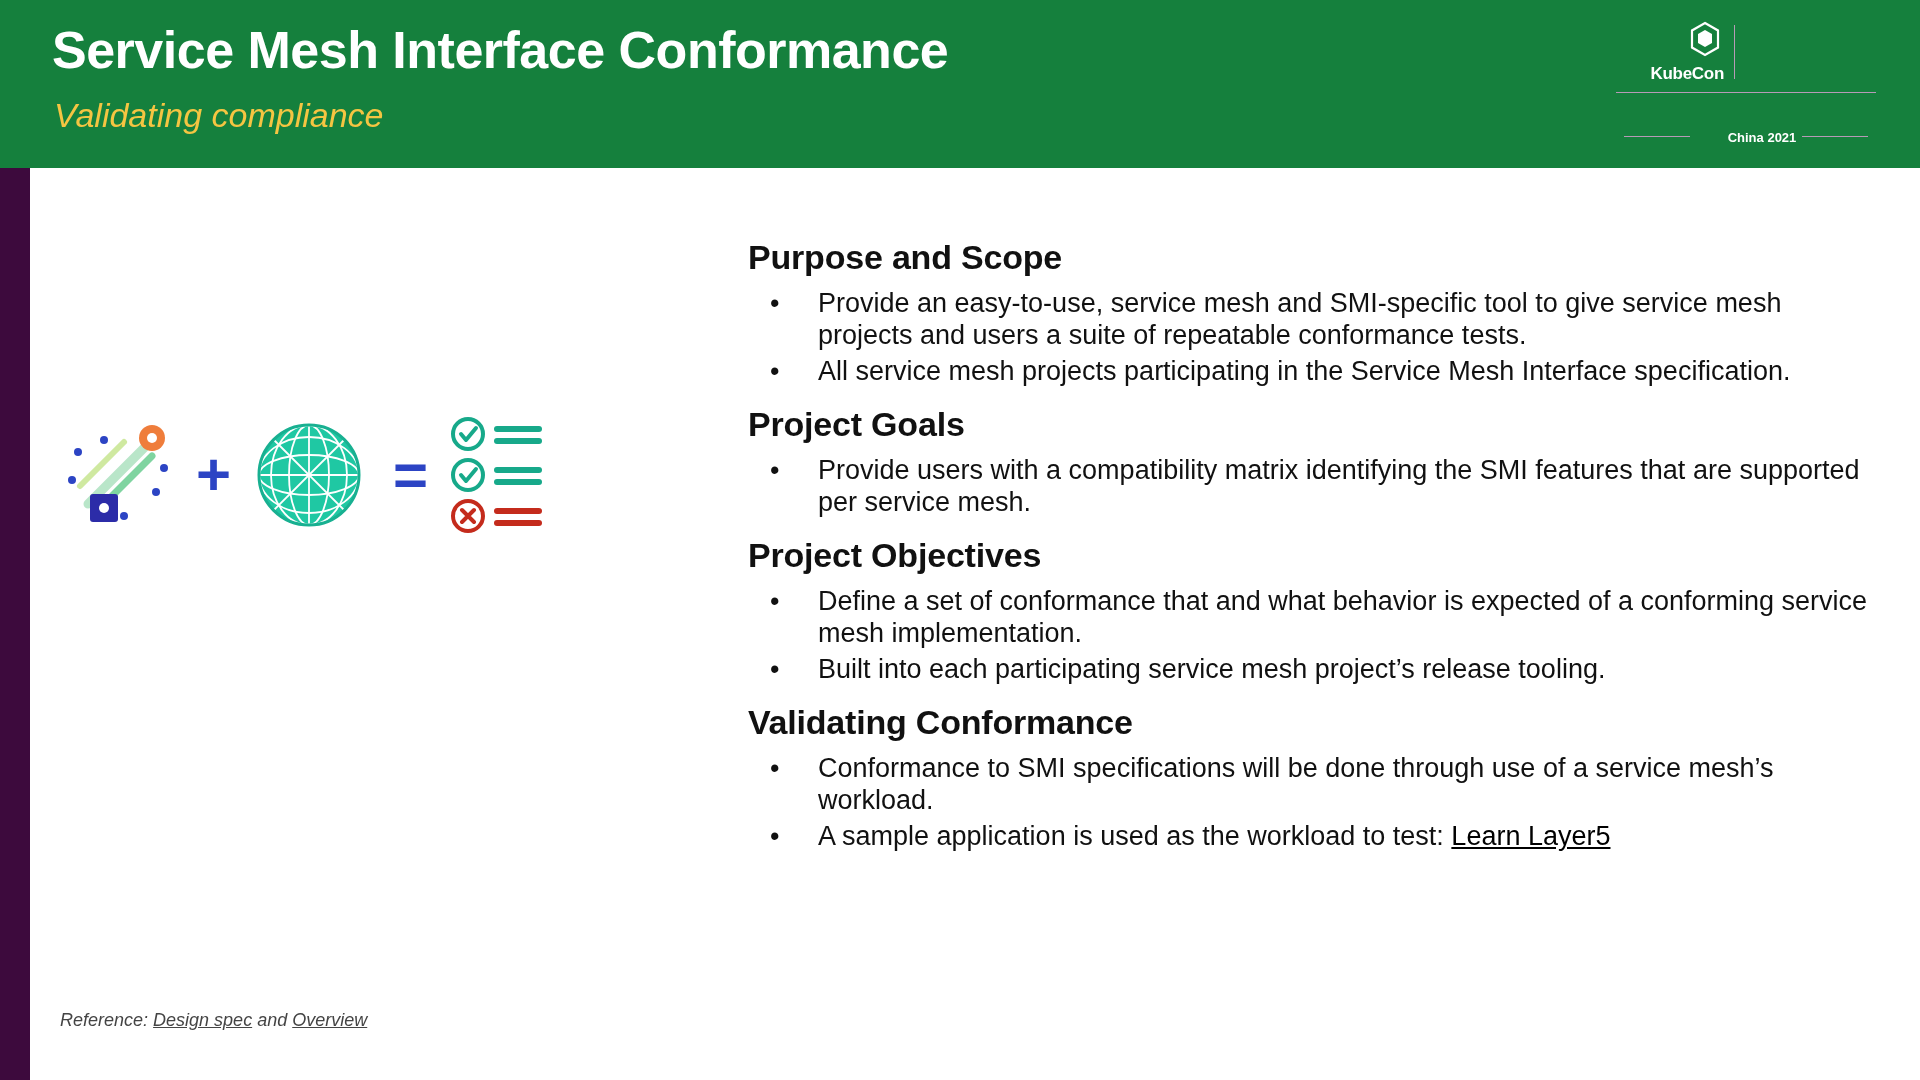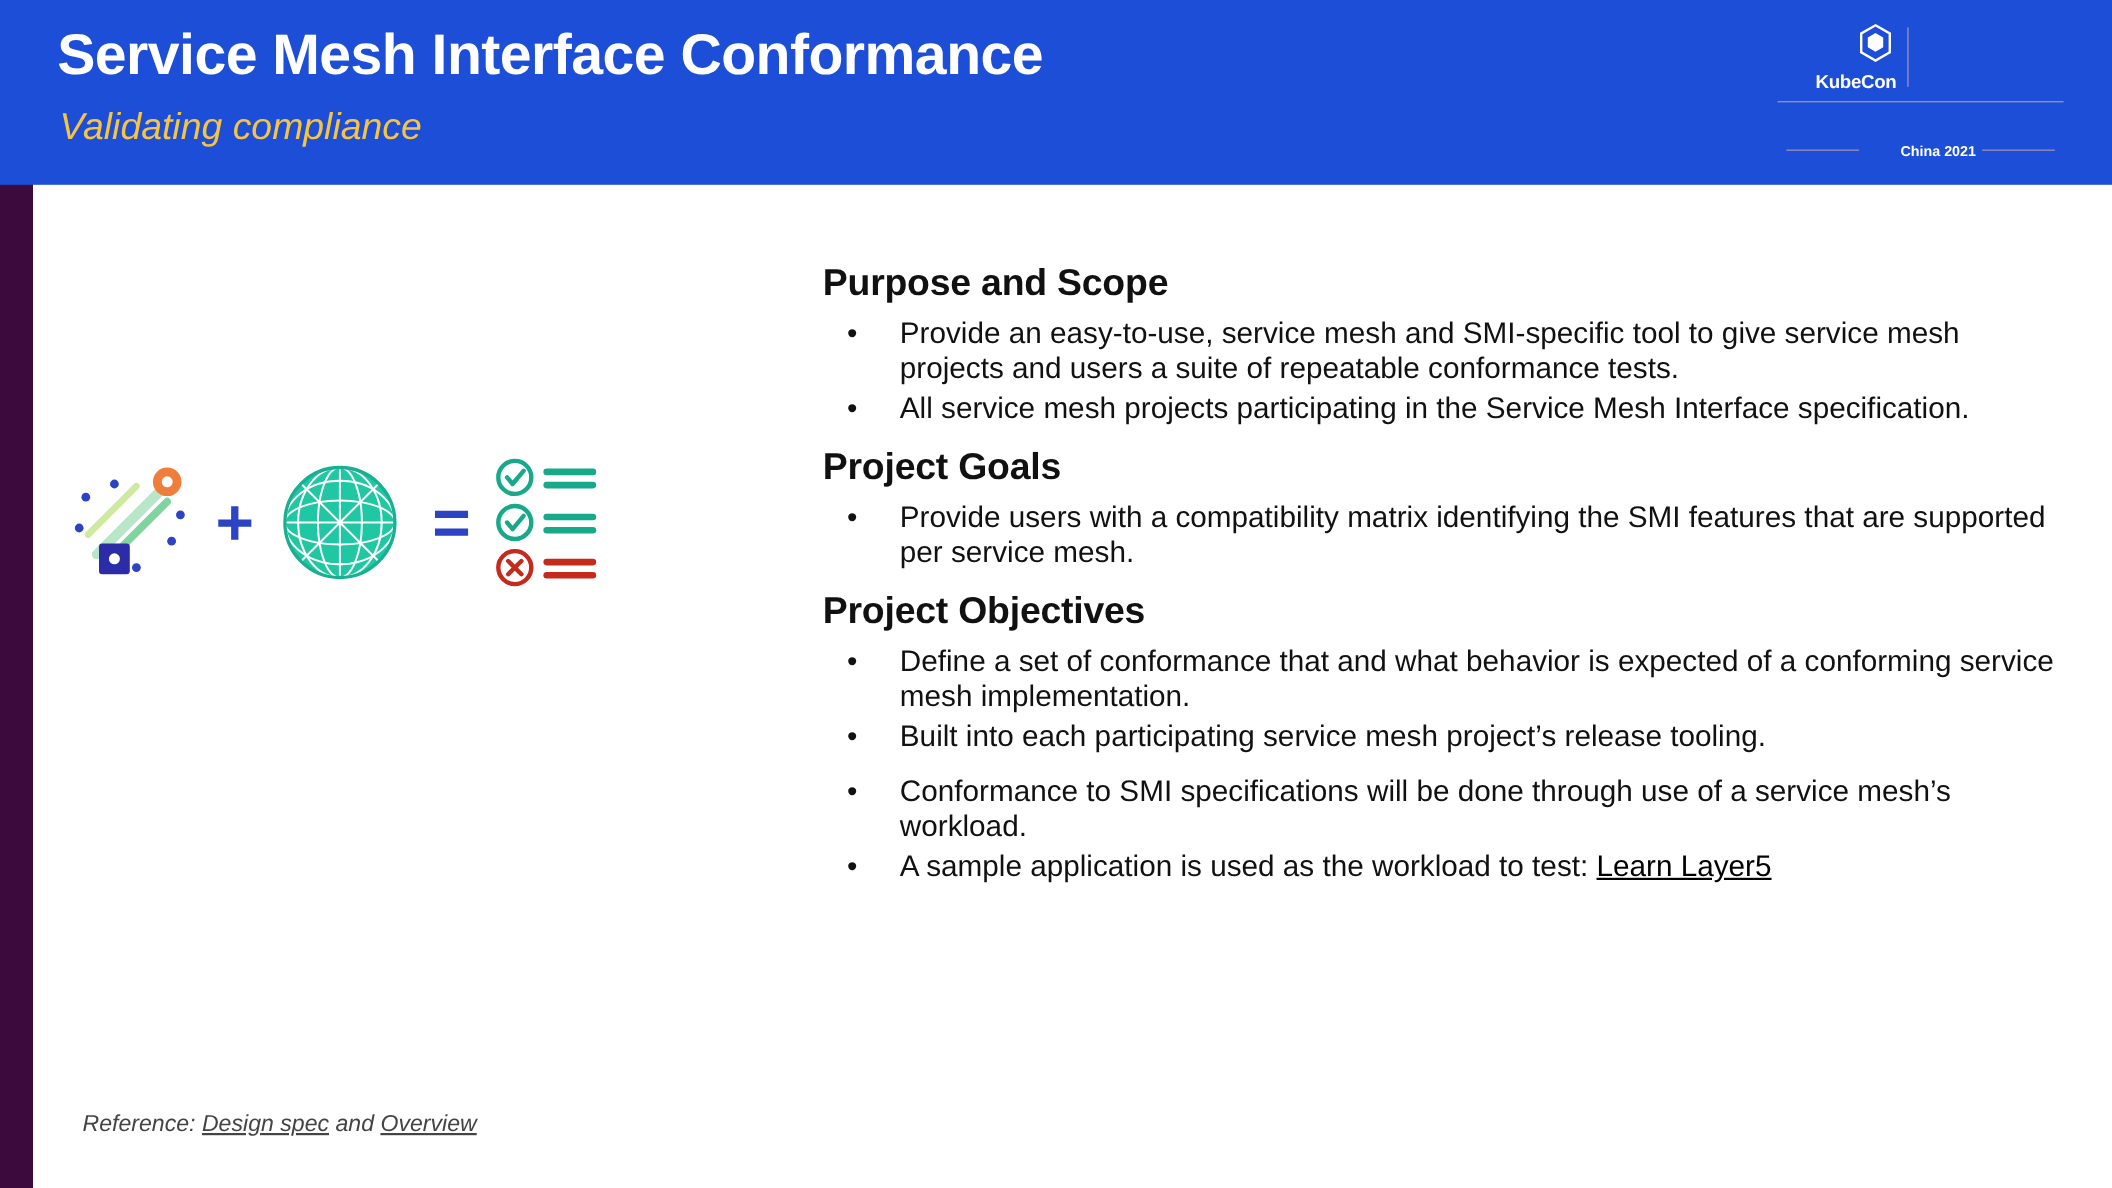--- a/index.html
+++ b/index.html
@@ -33,21 +33,21 @@
     height: 1080px;
     background: #3d0a3d;
   }
 
   
   .header {
     position: absolute;
     left: 0; top: 0;
     width: 1920px;
     height: 168px;
-    background: #1d4ed8;
+    background: #15803d;
   }
   .header-title {
     position: absolute;
     left: 52px;
     top: 20px;
     font-size: 52px;
     font-weight: bold;
     color: #ffffff;
     letter-spacing: -0.5px;
     white-space: nowrap;
@@ -214,23 +214,23 @@
     font-size: 34px;
     font-weight: bold;
     color: #e8703a;
     text-decoration: underline;
     cursor: pointer;
     white-space: nowrap;
   }
 
   .reference {
     position: absolute;
-    left: 75px;
+    left: 60px;
     top: 1010px;
-    font-size: 21px;
+    font-size: 18px;
     font-style: italic;
     color: #444444;
   }
   .reference a {
     color: #444444;
     text-decoration: underline;
     font-style: italic;
   }
 
   
@@ -396,20 +396,21 @@
 
     <div class="sec-block">
       <div class="sec-heading">Project Objectives</div>
       <ul class="bullets">
         <li><span class="dot">•</span><span>Define a set of conformance that and what behavior is expected of a conforming service mesh implementation.</span></li>
         <li><span class="dot">•</span><span>Built into each participating service mesh project’s release tooling.</span></li>
       </ul>
     </div>
 
     <div class="sec-block">
+      <div class="sec-heading">Validating Conformance</div>
       <ul class="bullets">
         <li><span class="dot">•</span><span>Conformance to SMI specifications will be done through use of a service mesh’s workload.</span></li>
         <li><span class="dot">•</span><span>A sample application is used as the workload to test: </span><a href="#">Learn Layer5</a></li>
       </ul>
     </div>
 
   </div>
 </div>
 
 </body></html>

